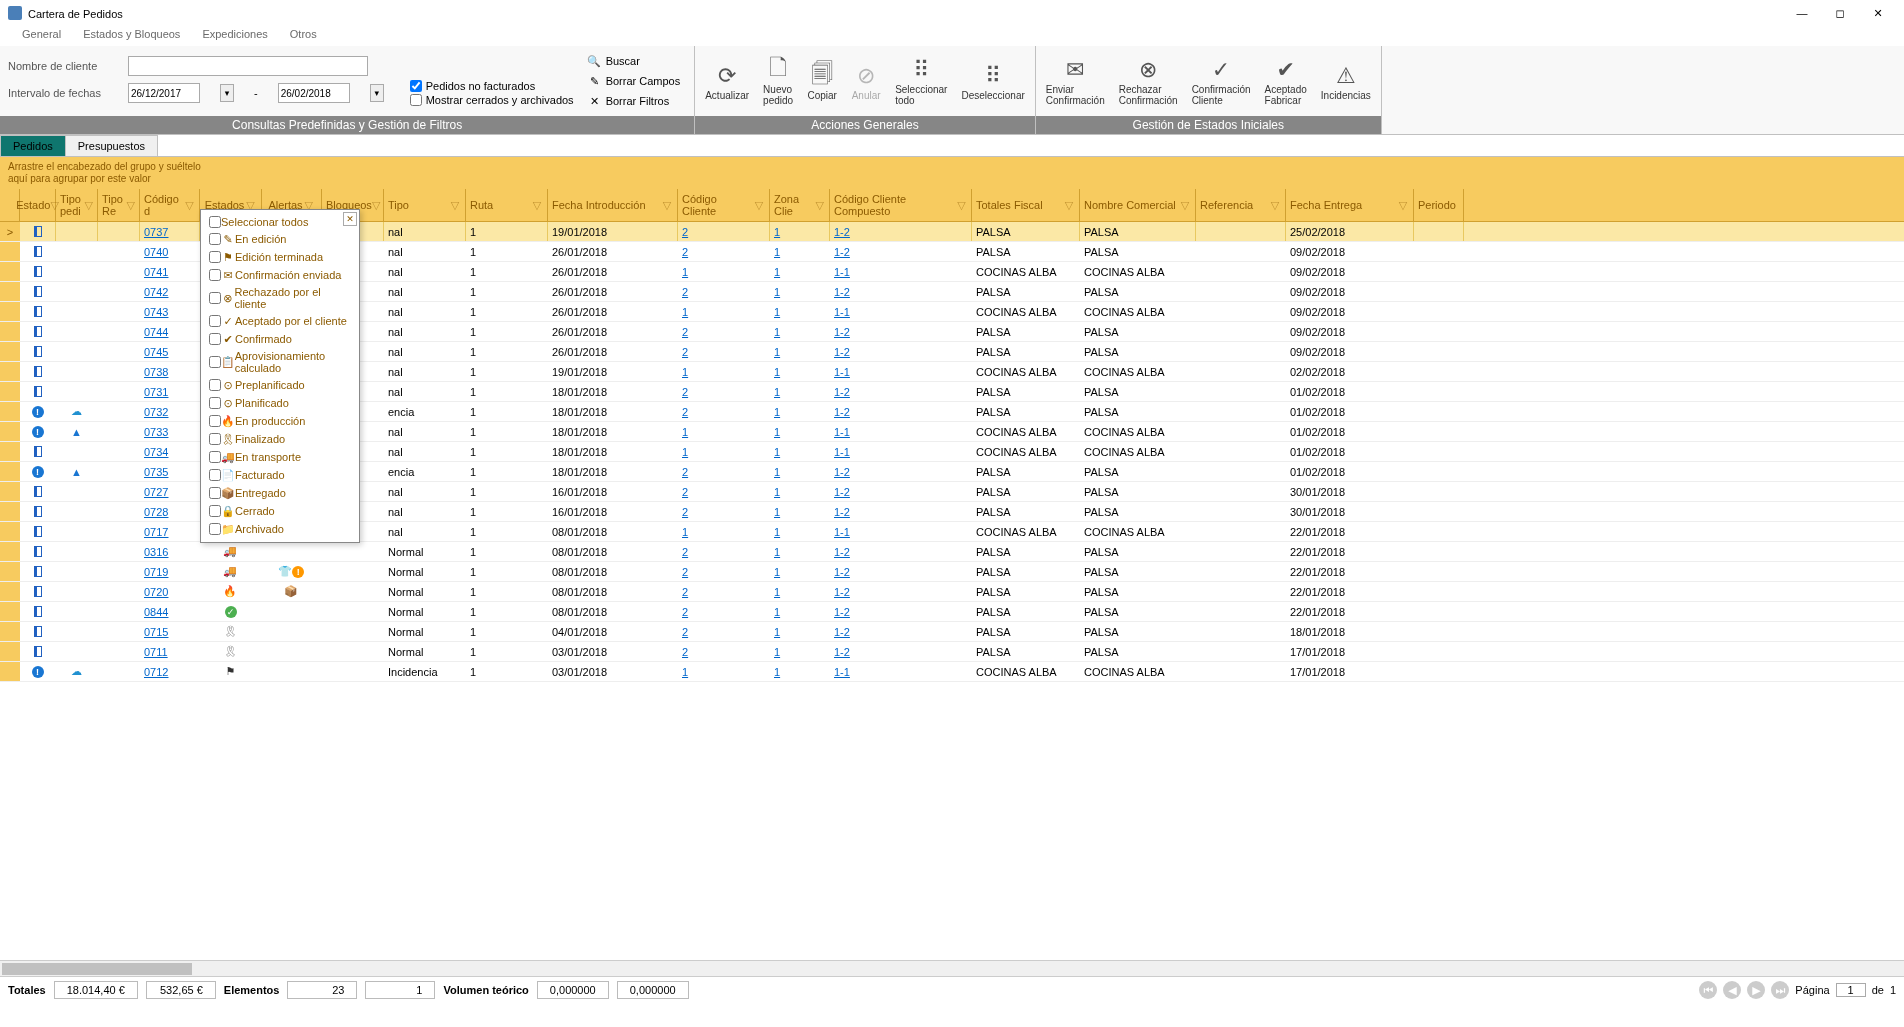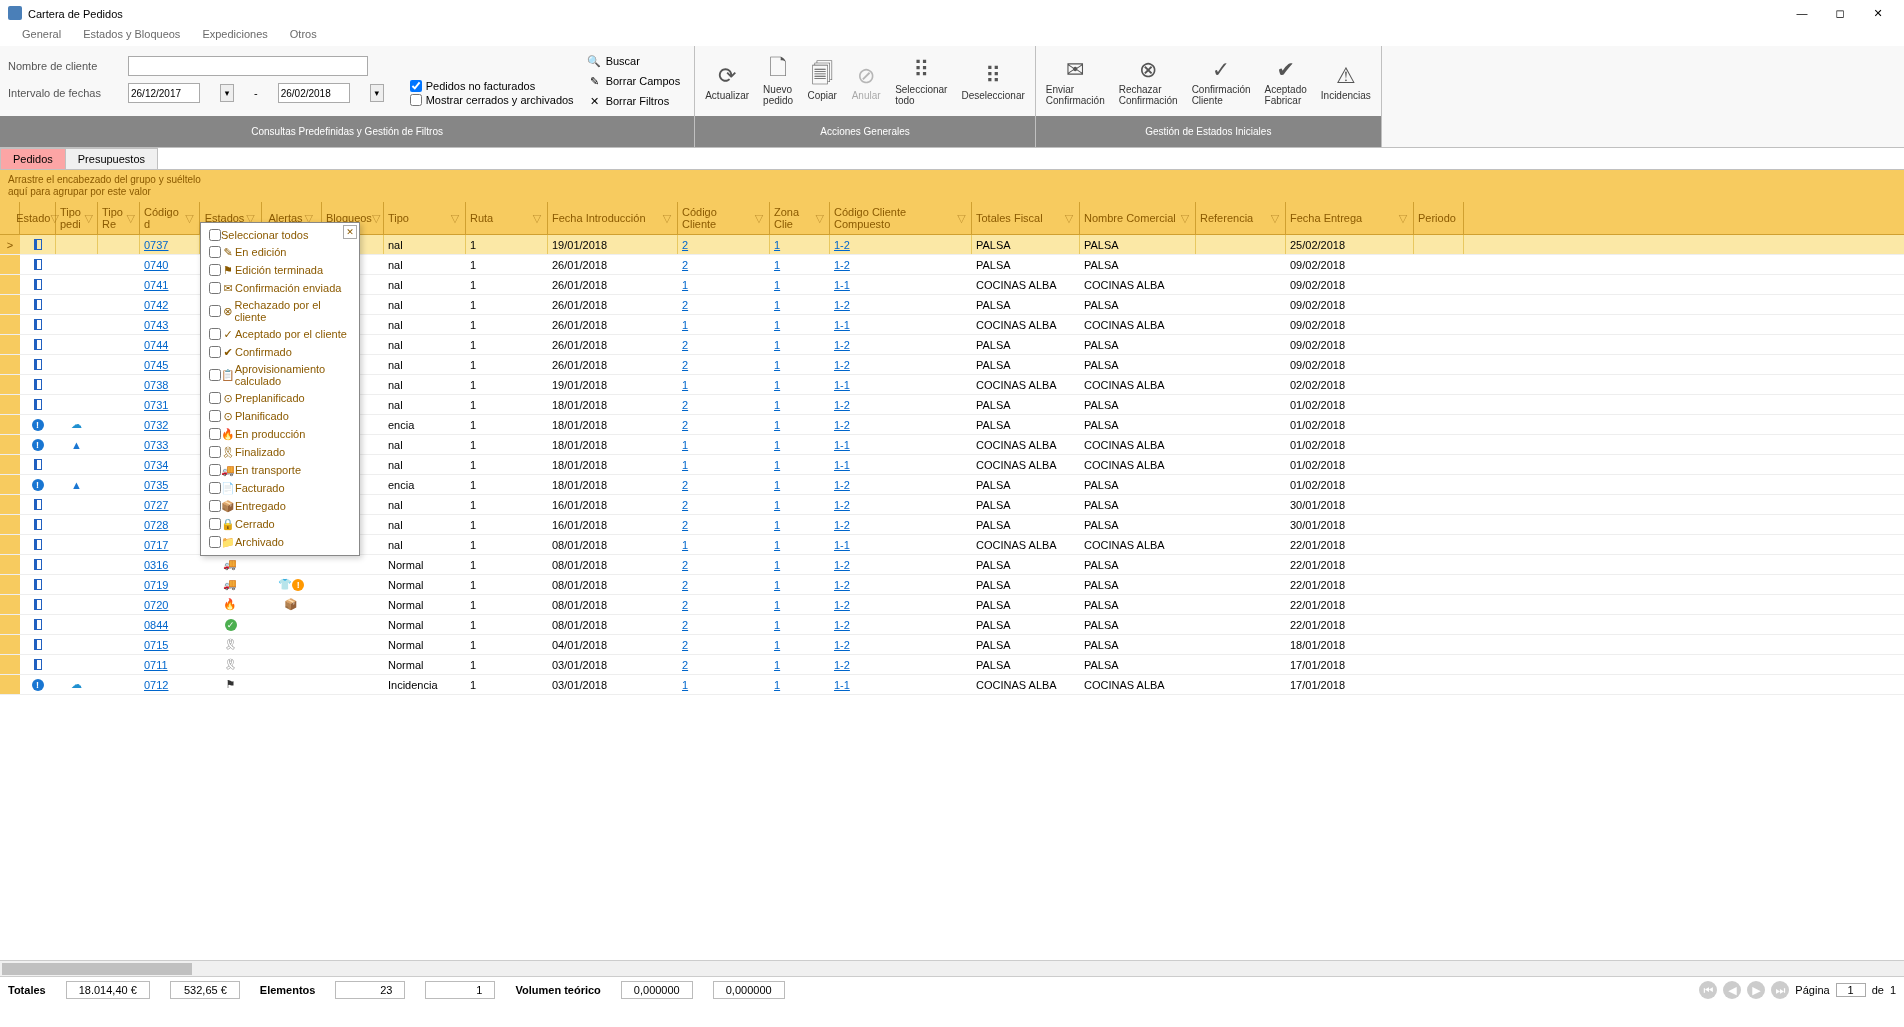--- a/index.html
+++ b/index.html
@@ -7,39 +7,39 @@
 .titlebar{height:26px;display:flex;align-items:center;padding:0 8px;justify-content:space-between}
 .titlebar-left{display:flex;align-items:flex-end;gap:6px}
 .app-icon{width:14px;height:14px;background:#4a7fb8;border-radius:2px}
 .win-btns{display:flex;gap:18px;padding-right:8px}
 .win-btn{width:20px;height:20px;display:flex;align-items:center;justify-content:center;cursor:pointer}
 .menubar{height:20px;display:flex;padding:0 12px;gap:2px}
 .menubar span{padding:2px 10px;color:#6a6a6a;cursor:pointer}
 .ribbon{display:flex;border-bottom:1px solid #c0c0c0;background:#f8f8f8}
 .ribbon-group{border-right:1px solid #c0c0c0;display:flex;flex-direction:column}
 .ribbon-content{flex:1;padding:4px 6px;display:flex;align-items:center;gap:4px}
-.ribbon-label{background:#868686;color:#fff;text-align:center;padding:10px 0;font-size:10px}
+.ribbon-label{background:#868686;color:#fff;text-align:center;padding:2px 0;font-size:12px}
 .search-area{display:flex;flex-direction:column;gap:4px;padding:4px 2px}
 .search-row{display:flex;align-items:center;gap:20px}
 .search-row label{width:100px;color:#555}
 .search-input{width:240px;height:20px;border:1px solid #aaa;padding:0 4px}
 .date-input{width:72px;height:20px;border:1px solid #aaa;padding:0 2px;font-size:10px}
 .date-btn{width:14px;height:18px;border:1px solid #aaa;background:#eee;font-size:9px;display:flex;align-items:center;justify-content:center}
 .chk-row{display:flex;align-items:center;gap:4px}
 .chk-row input{width:12px;height:12px}
 .side-btns{display:flex;flex-direction:column;gap:2px;padding:2px 4px}
 .side-btn{display:flex;align-items:center;gap:4px;padding:2px 4px;cursor:pointer}
 .side-btn .ic{width:14px;height:14px;display:flex;align-items:center;justify-content:center}
 .big-btns{display:flex;gap:2px;padding:0 4px}
 .big-btn{display:flex;flex-direction:column;align-items:center;justify-content:center;padding:2px 6px;cursor:pointer;min-width:42px}
 .big-btn .ic{font-size:22px;color:#555;height:28px;display:flex;align-items:center}
 .big-btn .lbl{font-size:10px;text-align:left;line-height:1.1;color:#333}
 .big-btn.disabled{opacity:.4}
 .tabs{display:flex;border-bottom:1px solid #c0c0c0}
-.tab{padding:4px 12px;border:1px solid #c0c0c0;border-bottom:none;background:#fca5a5;margin-right:-1px;cursor:pointer}
+.tab{padding:4px 12px;border:1px solid #c0c0c0;border-bottom:none;background:#0f766e;margin-right:-1px;cursor:pointer}
 .tab.inactive{background:#f0f0f0}
 .group-hint{background:#f7cb5f;color:#8b5a00;padding:4px 8px;font-size:10px;line-height:1.2}
 .grid{display:flex;flex-direction:column}
 .grid-header{display:flex;background:#f7cb5f;border-bottom:1px solid #d0a030;position:relative}
 .hcell{display:flex;align-items:center;justify-content:space-between;padding:4px 4px;border-right:1px solid #d0a030;color:#8b5a00;cursor:pointer;position:relative}
 .hcell .fic{width:12px;height:12px;opacity:.5;display:flex;align-items:center;justify-content:center}
 .grid-body{display:flex;flex-direction:column}
 .row{display:flex;height:20px;align-items:center;border-bottom:1px solid #eee}
 .row.sel{background:#fbe8a6}
 .row.sel .cell{border-right-color:#e8c860}
@@ -82,21 +82,21 @@
 .ic-cloud{color:#2090d0}
 .ic-cone{color:#1976d2}
 .ic-truck{color:#888}
 .ic-flag{color:#333}
 .ic-warn{width:12px;height:12px;background:#ff9800;border-radius:50%;color:#fff;display:inline-flex;align-items:center;justify-content:center;font-size:9px;font-weight:bold}
 .ic-box{color:#ff9800}
 .ic-vest{color:#ff9800}
 
 .hscroll{height:16px;background:#f0f0f0;border-top:1px solid #ccc;display:flex;align-items:center}
 .hscroll-thumb{width:190px;height:12px;background:#c0c0c0;margin-left:2px}
-.statusbar{display:flex;align-items:center;padding:4px 8px;gap:20px;border-top:1px solid #ccc}
+.statusbar{display:flex;align-items:center;padding:4px 8px;gap:8px;border-top:1px solid #ccc}
 .stat-val{border:1px solid #bbb;padding:2px 12px;min-width:70px;text-align:right;background:#fff}
 .stat-lbl{font-weight:bold}
 .status-right{margin-left:auto;display:flex;align-items:center;gap:6px}
 .nav-btn{width:18px;height:18px;border-radius:50%;background:#ccc;display:flex;align-items:center;justify-content:center;color:#fff;cursor:pointer}
 </style>
 </head>
 <body>
 
 <div class="titlebar">
   <div class="titlebar-left">

